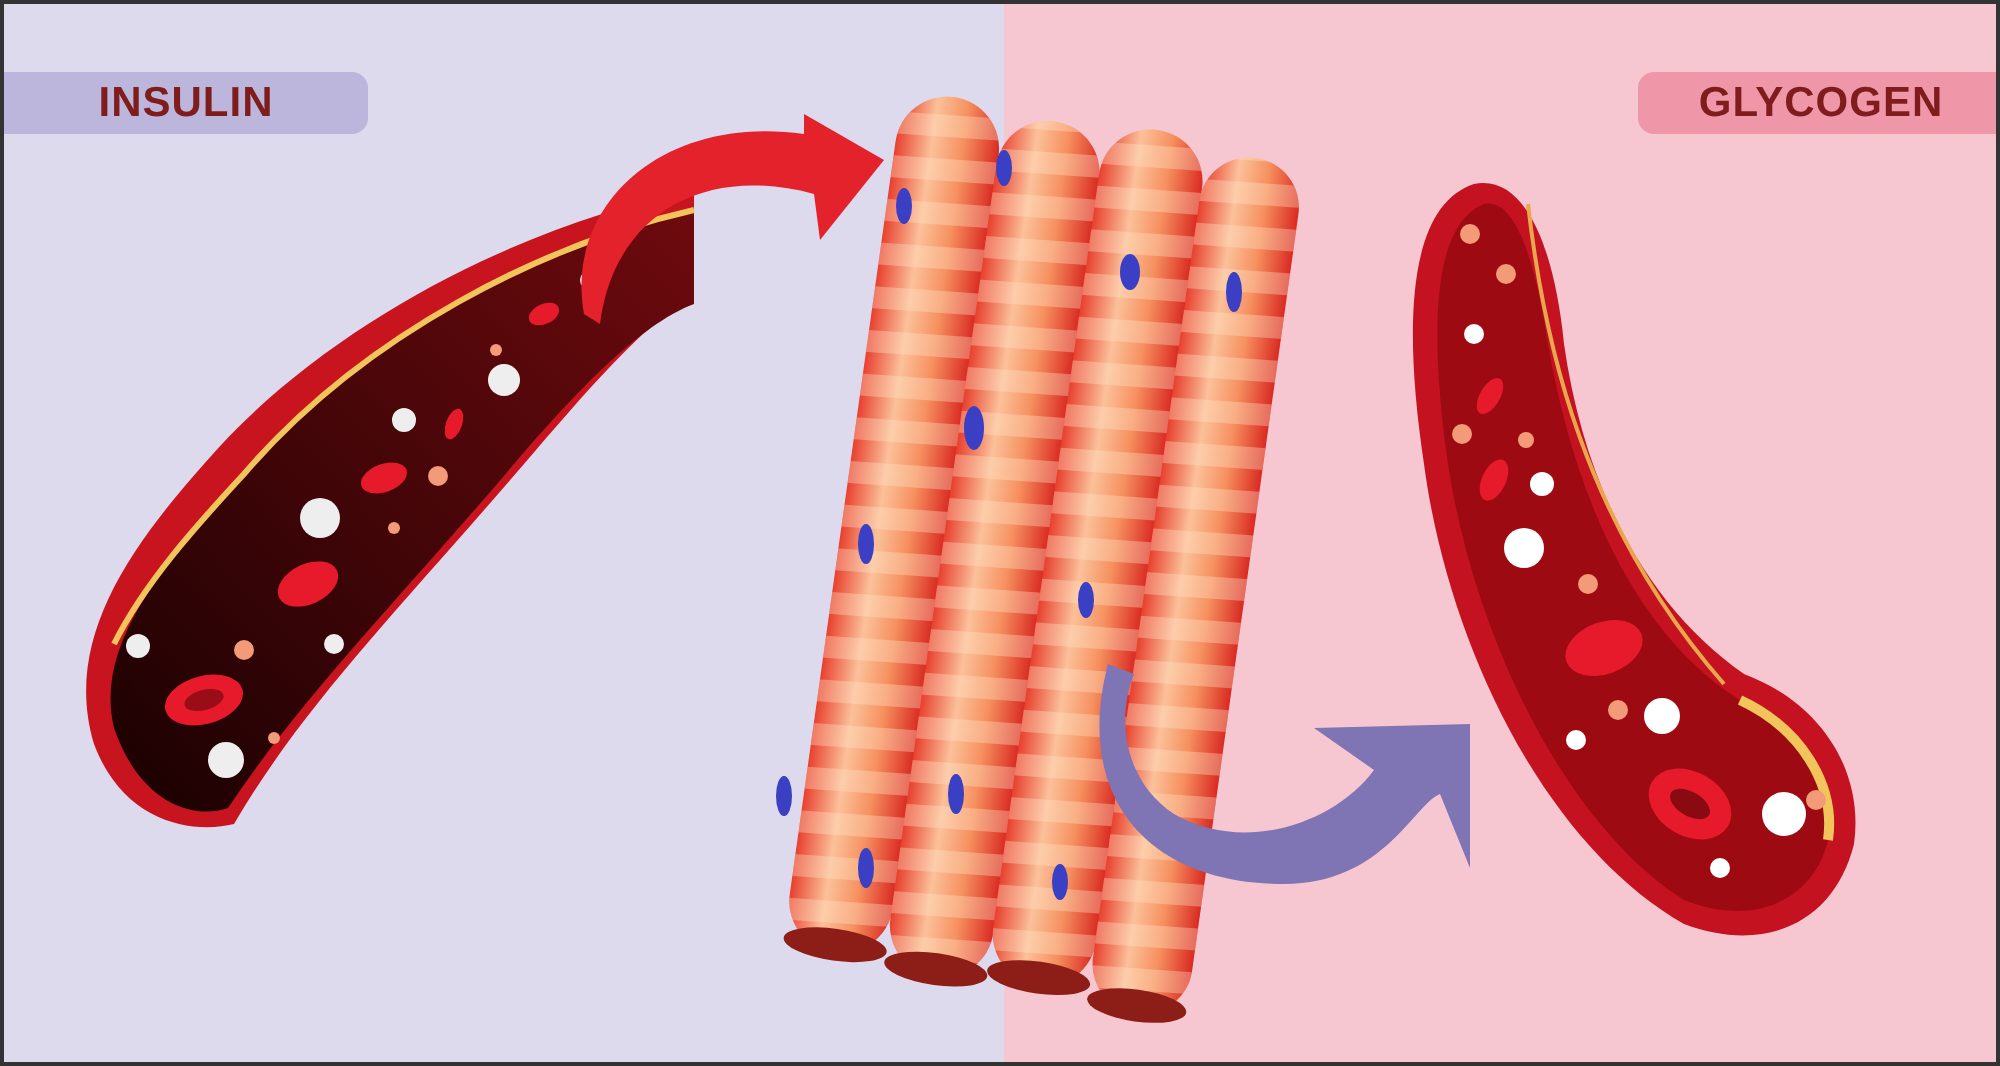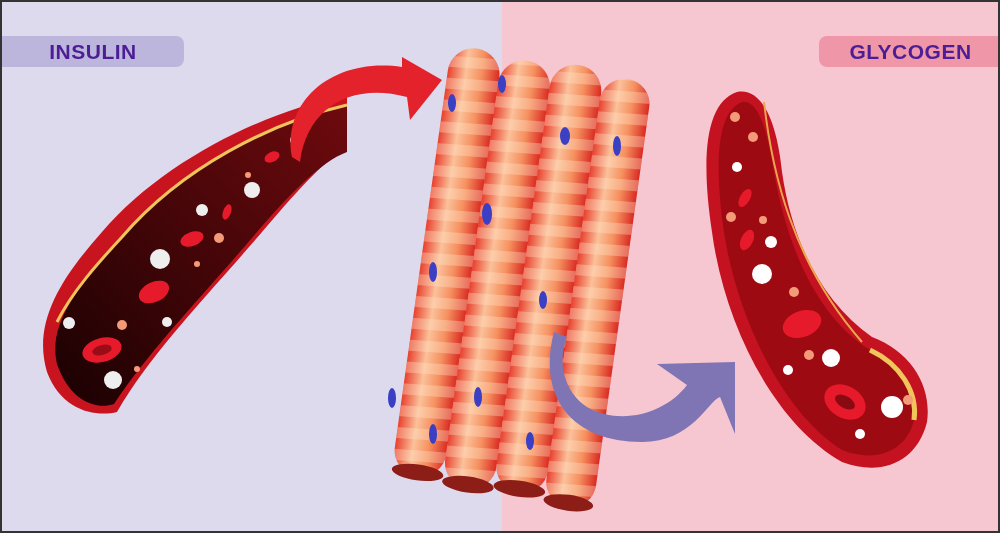--- a/index.html
+++ b/index.html
@@ -1,20 +1,20 @@
 <!DOCTYPE html>
 <html><head>
 <meta charset="utf-8">
 <style>
   html,body{margin:0;padding:0;}
   body{width:1000px;height:533px;overflow:hidden;font-family:"Liberation Sans",sans-serif;}
   .frame{position:relative;width:1000px;height:533px;box-sizing:border-box;border:2px solid #333;overflow:hidden;}
   .panel-left{position:absolute;left:0;top:0;width:500px;height:100%;background:#dddaee;}
   .panel-right{position:absolute;left:500px;top:0;width:500px;height:100%;background:#f6c7d1;}
-  .label{position:absolute;font-weight:bold;font-size:21px;letter-spacing:0.5px;color:#4c1d95;display:flex;align-items:center;justify-content:center;}
+  .label{position:absolute;font-weight:bold;font-size:21px;letter-spacing:0.5px;color:#7f1d1d;display:flex;align-items:center;justify-content:center;}
   .label-insulin{left:0;top:34px;width:182px;height:31px;background:#bcb6dc;border-radius:0 8px 8px 0;}
   .label-glycogen{left:817px;top:34px;width:183px;height:31px;background:#ef97a8;border-radius:8px 0 0 8px;}
   svg.art{position:absolute;left:0;top:0;}
 </style>
 </head>
 <body>
 
 <div class="frame">
   <div class="panel-left"></div>
   <div class="panel-right"></div>

